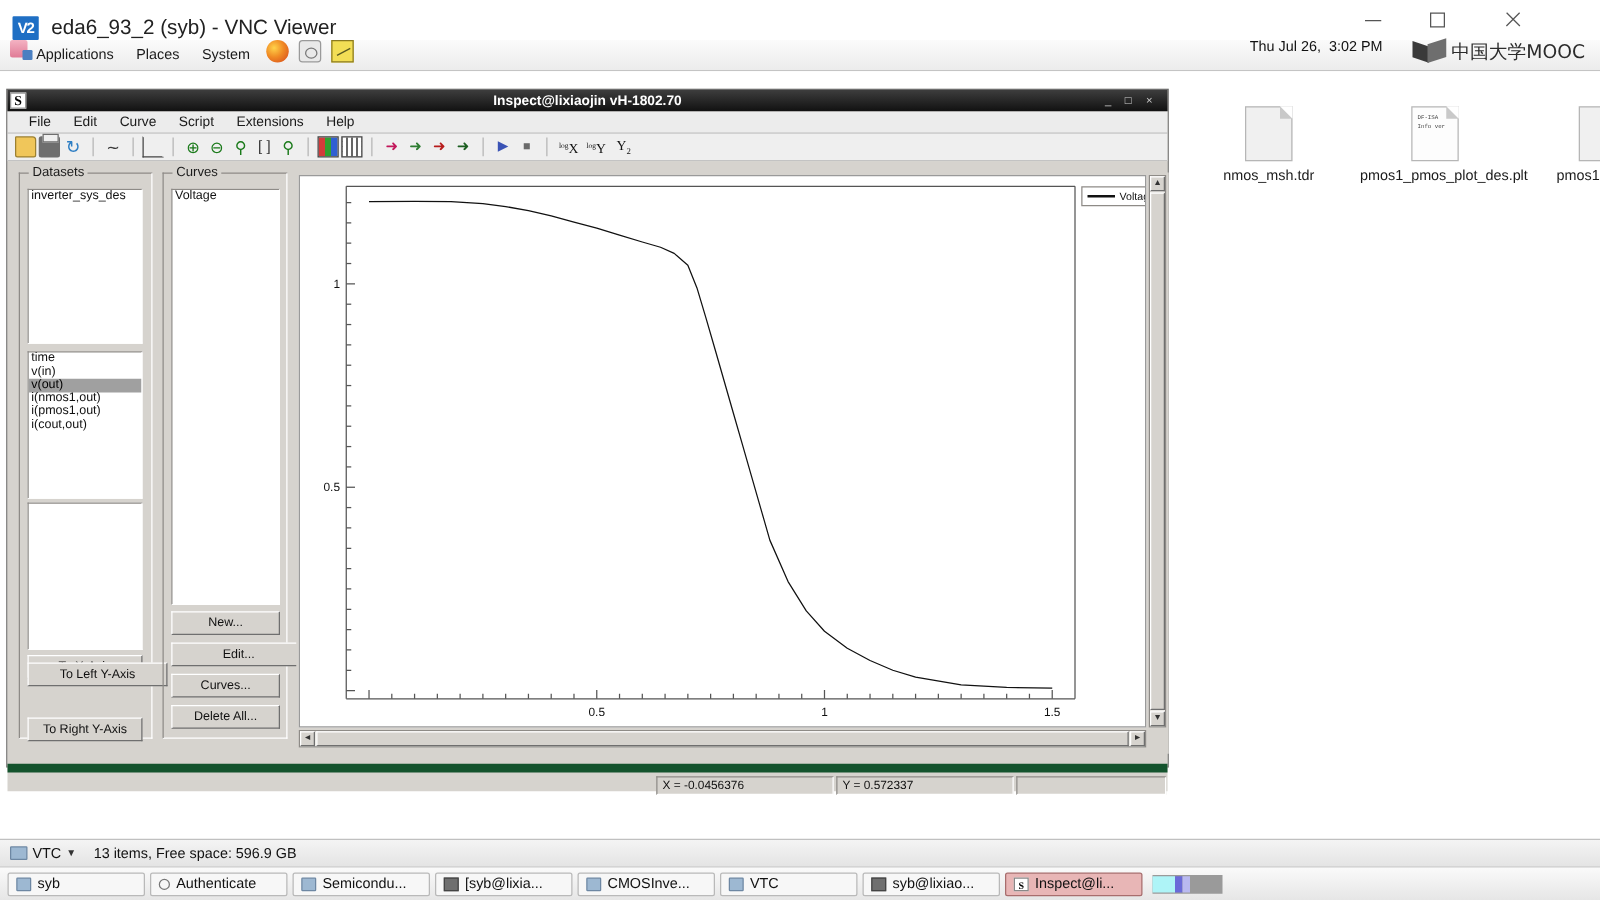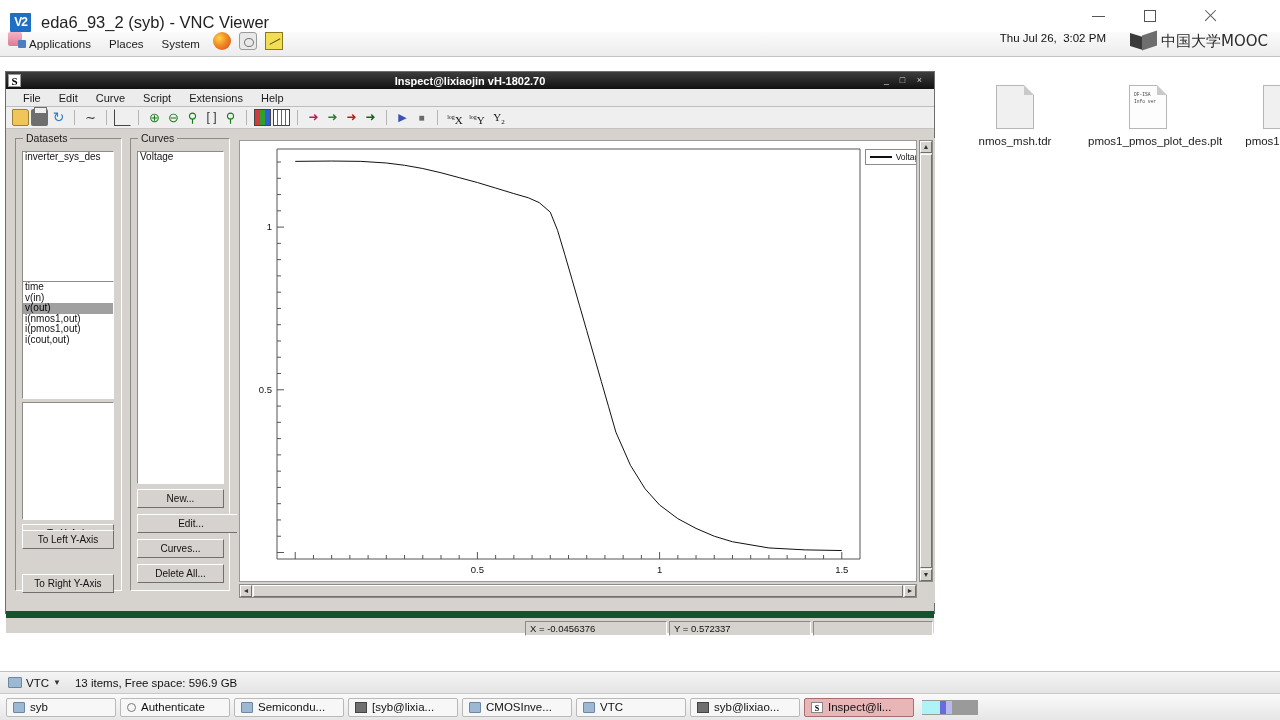--- a/index.html
+++ b/index.html
@@ -166,21 +166,21 @@
      padding:0 3px; font-size:10.5px; color:#1a1a1a; }
 
   #datasets-box { left:9px; top:9px; width:107px; height:453px; }
   #curves-box  { left:124px; top:9px; width:100px; height:453px; }
 
   .listbox { position:absolute; background:#ffffff;
      border:1px solid #8e8b87; border-right-color:#fff; border-bottom-color:#fff; }
   .listitem { font-size:10px; color:#111; padding:0 2px; line-height:10.5px; white-space:nowrap; }
   .listitem.sel { background:#a0a0a0; color:#000; }
 
-  #ds-list1 { left:6px; top:12px; width:92px; height:152px; }
+  #ds-list1 { left:6px; top:12px; width:92px; height:124px; }
   #ds-list2 { left:6px; top:142px; width:92px; height:118px; }
   #ds-list3 { left:6px; top:263px; width:92px; height:118px; }
   #cv-list1 { left:6px; top:12px; width:87px; height:333px; }
 
   .winbtn {
     position:absolute; background:#d6d3ce; border:1px solid;
     border-color:#ffffff #6f6f6f #6f6f6f #ffffff;
     font-size:10px; color:#111; text-align:center; height:19px; line-height:17px;
   }
 
@@ -376,21 +376,21 @@
           <div class="listitem">v(in)</div>
           <div class="listitem sel">v(out)</div>
           <div class="listitem">i(nmos1,out)</div>
           <div class="listitem">i(pmos1,out)</div>
           <div class="listitem">i(cout,out)</div>
         </div>
 
         <div class="listbox" id="ds-list3"></div>
 
         <div class="winbtn" style="left:6px; top:385px; width:92px;">To X-Axis</div>
-        <div class="winbtn" style="left:6px; top:391px; width:92px;">To Left Y-Axis</div>
+        <div class="winbtn" style="left:6px; top:391px; width:112px;">To Left Y-Axis</div>
         <div class="winbtn" style="left:6px; top:435px; width:92px;">To Right Y-Axis</div>
       </div>
 
       <div class="groupbox" id="curves-box">
         <span class="gb-title">Curves</span>
 
         <div class="listbox" id="cv-list1">
           <div class="listitem">Voltage</div>
         </div>
 

